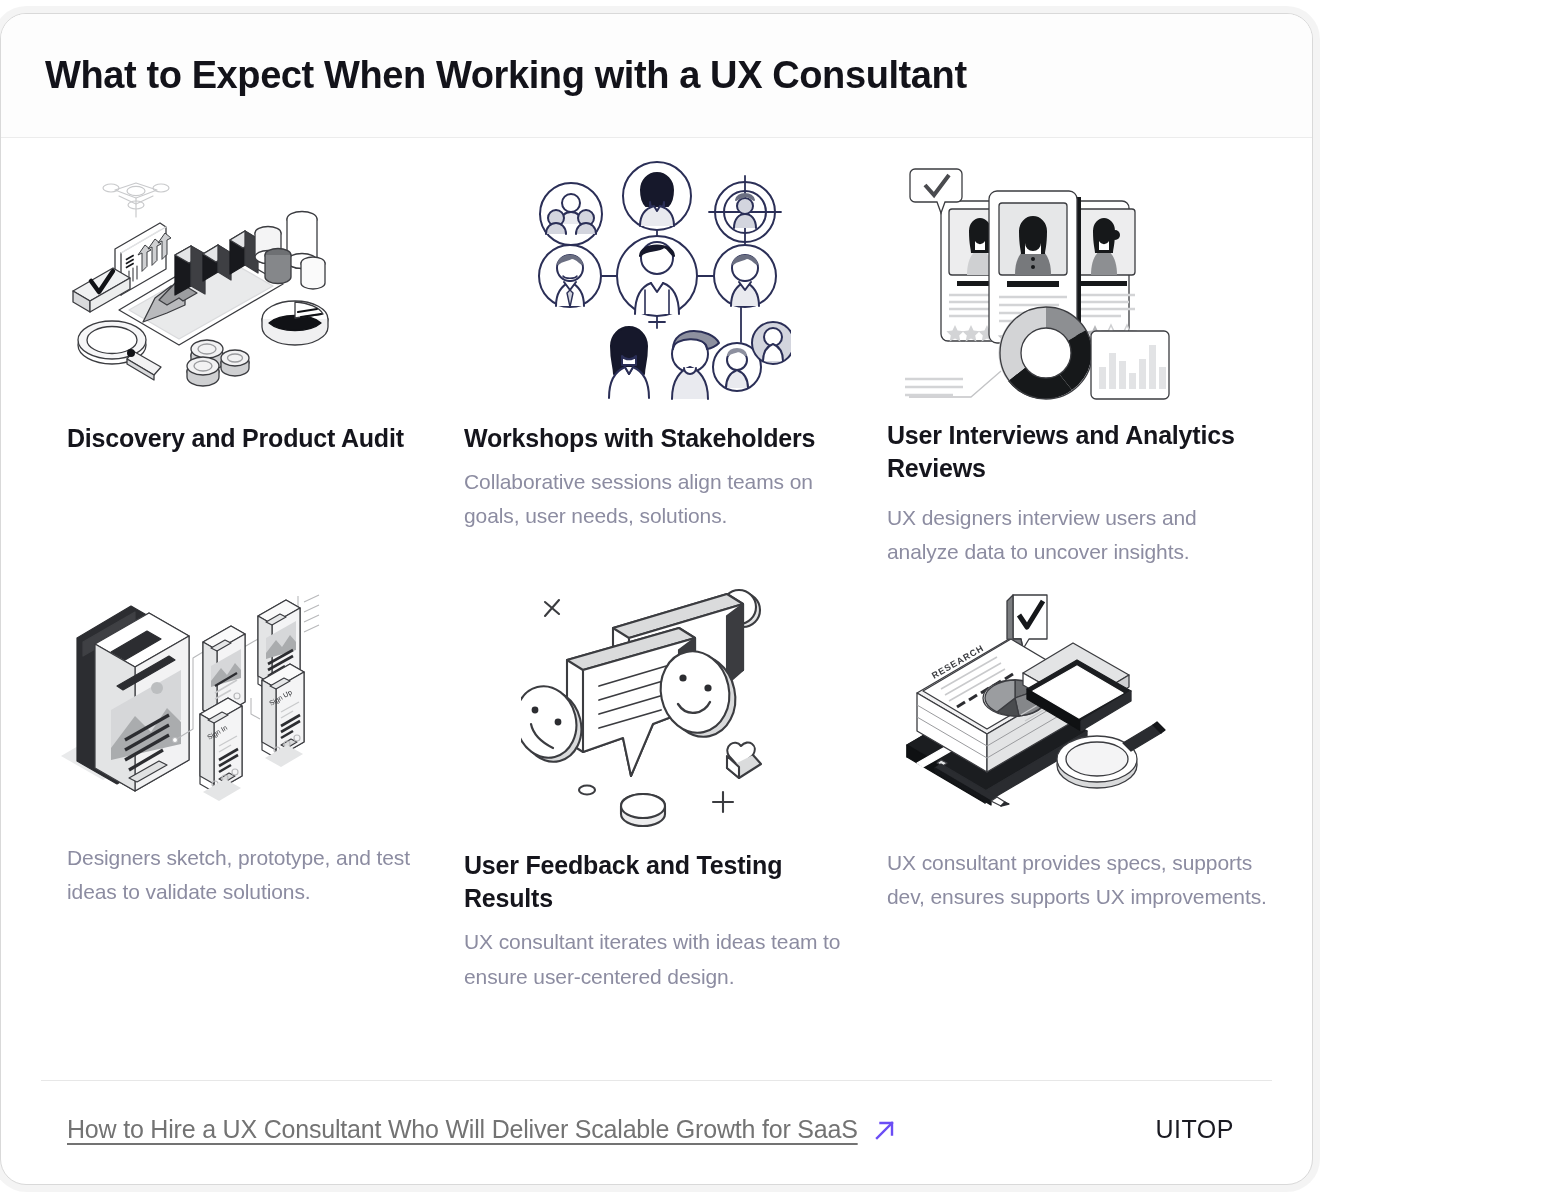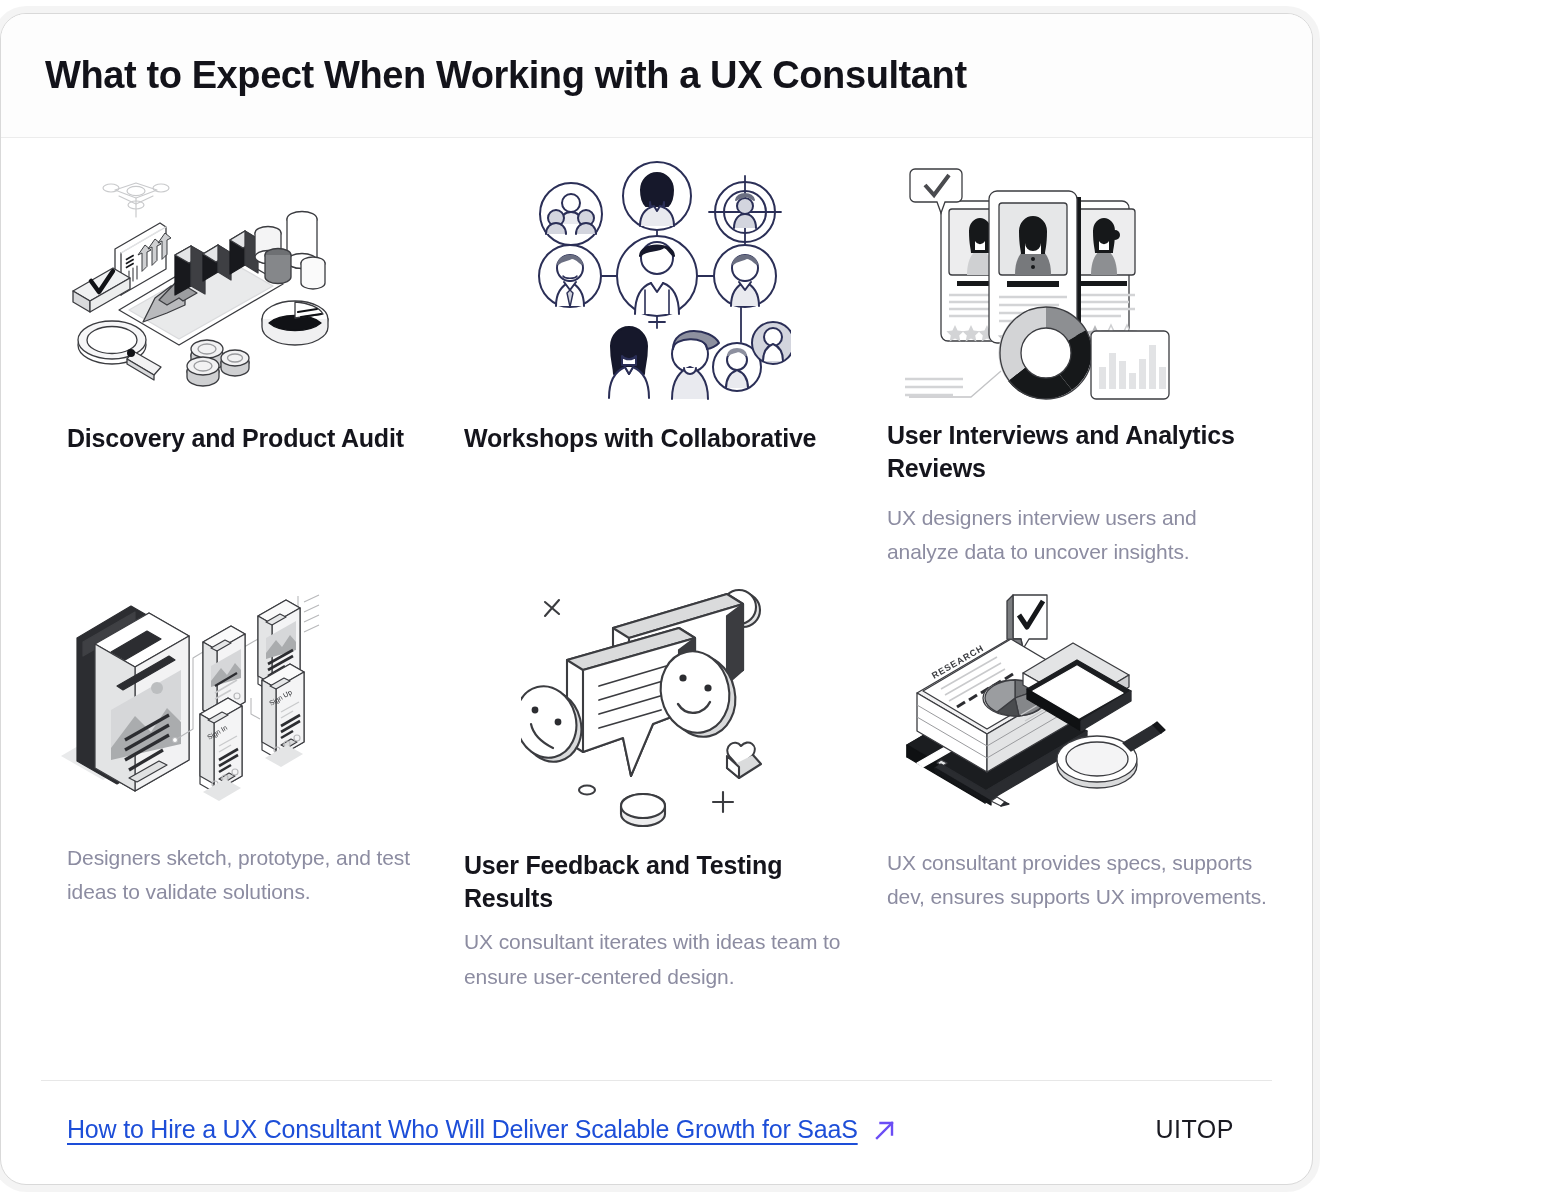--- a/index.html
+++ b/index.html
@@ -108,21 +108,21 @@
     padding: 34px 26px 40px 26px;
     border-top: 1px solid #e7e7e7;
     display: flex;
     align-items: center;
     justify-content: space-between;
   }
   .footer-link {
     display: inline-flex;
     align-items: center;
     gap: 14px;
-    color: #1d4ed8;
+    color: #737373;
     font-size: 25px;
     font-weight: 400;
     letter-spacing: -0.2px;
     text-decoration: none;
   }
   .footer-link .link-text {
     text-decoration: underline;
     text-underline-offset: 5px;
     text-decoration-thickness: 1.5px;
   }
@@ -325,21 +325,22 @@
                 <circle cx="214" cy="204" r="10" fill="#ffffff"></circle>
                 <path d="M205 199 c2 -8 16 -8 18 0 c-3 -1 -5 -4 -8 -4 c-4 2 -7 1 -10 4 Z" fill="#8d909f" stroke="#8d909f"></path>
                 <path d="M203 232 c0 -12 6 -16 11 -18 c5 2 11 6 11 18" fill="#e9eaef"></path>
 
                 <circle cx="250" cy="187" r="21" fill="#d3d5de"></circle>
                 <circle cx="250" cy="181" r="9" fill="#ffffff"></circle>
                 <path d="M240 205 c0 -11 5 -15 10 -17 c5 2 10 6 10 17" fill="#ffffff"></path>
               </g>
             </svg>
           </div>
-          <div class="feature-title">Workshops with Collaborative</div>
+          <div class="feature-title">Workshops with Stakeholders</div>
+          <div class="feature-desc">Collaborative sessions align teams on goals, user needs, solutions.</div>
         </div>
 
         <div class="feature col3">
           <div class="illus-wrap">
             <svg class="illus" width="290" height="250" viewBox="0 0 290 250">
               <g stroke="#3b3c40" stroke-width="1.3" fill="none">
 
                 <rect x="160" y="48" width="68" height="140" rx="7" fill="#ffffff"></rect>
 
                 <rect x="40" y="48" width="78" height="140" rx="7" fill="#ffffff"></rect>

